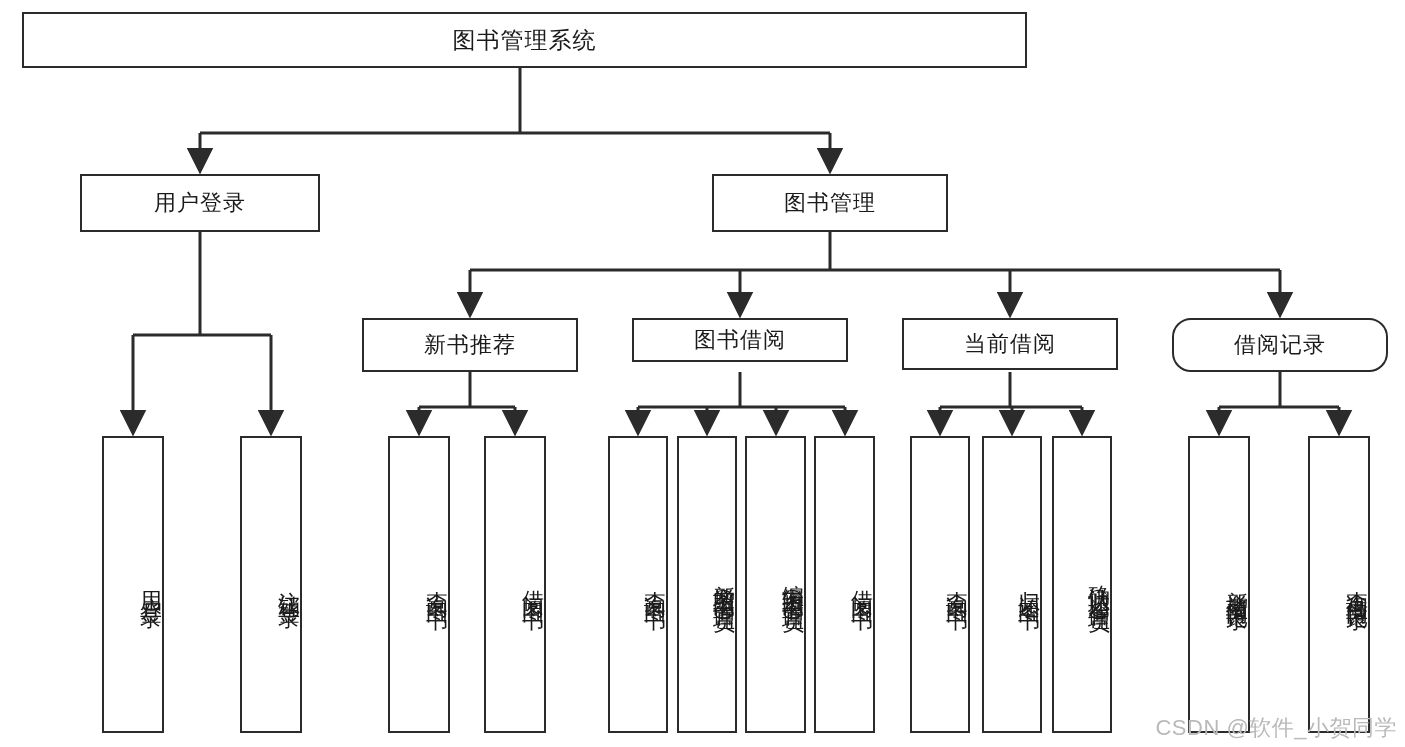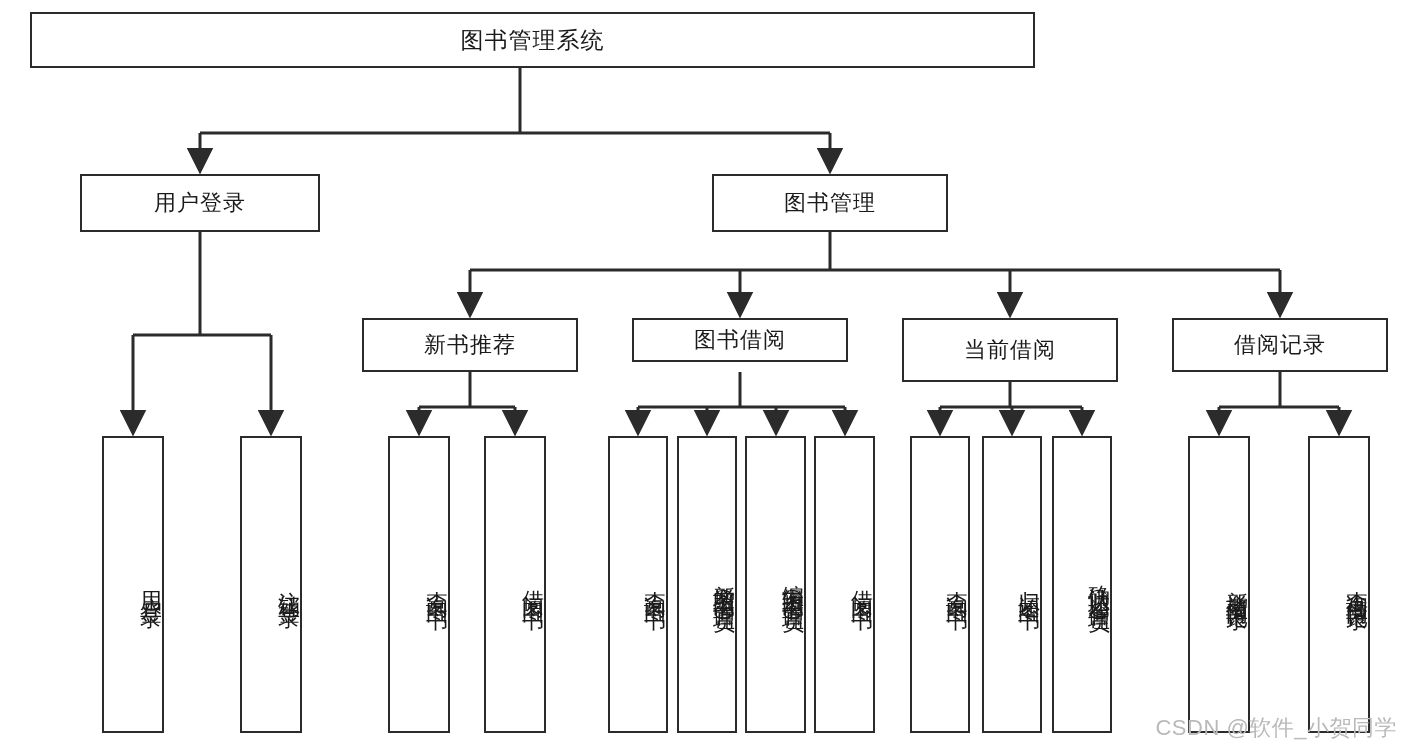--- a/index.html
+++ b/index.html
@@ -115,29 +115,29 @@
       <path d="M 1012 407 L 1012 432" marker-end="url(#arrow)"></path>
       <path d="M 1082 407 L 1082 432" marker-end="url(#arrow)"></path>
 
       <path d="M 1280 372 L 1280 407"></path>
       <path d="M 1219 407 L 1339 407"></path>
       <path d="M 1219 407 L 1219 432" marker-end="url(#arrow)"></path>
       <path d="M 1339 407 L 1339 432" marker-end="url(#arrow)"></path>
     </g>
   </svg>
 
-  <div class="node horiz root" style="left:30px; top:12px; width:1005px; height:56px;">图书管理系统</div>
+  <div class="node horiz root" style="left:22px; top:12px; width:1005px; height:56px;">图书管理系统</div>
 
   <div class="node horiz" style="left:80px; top:174px; width:240px; height:58px;">用户登录</div>
   <div class="node horiz" style="left:362px; top:318px; width:216px; height:54px;">新书推荐</div>
 
   <div class="node horiz" style="left:712px; top:174px; width:236px; height:58px;">图书管理</div>
   <div class="node horiz" style="left:632px; top:318px; width:216px; height:44px;">图书借阅</div>
-  <div class="node horiz" style="left:902px; top:318px; width:216px; height:64px;">当前借阅</div>
-  <div class="node horiz" style="left:1172px; top:318px; width:216px; height:54px;">借阅记录</div>
+  <div class="node horiz" style="left:902px; top:318px; width:216px; height:52px;">当前借阅</div>
+  <div class="node horiz" style="left:1172px; top:318px; width:216px; height:54px;border-radius:19px;">借阅记录</div>
 
   <div class="node vert" style="left:102px; top:436px; width:62px; height:297px;">用户登录</div>
   <div class="node vert" style="left:240px; top:436px; width:62px; height:297px;">注销登录</div>
 
   <div class="node vert" style="left:388px; top:436px; width:62px; height:297px;">查询图书</div>
   <div class="node vert" style="left:484px; top:436px; width:62px; height:297px;">借阅图书</div>
 
   <div class="node vert" style="left:608px; top:436px; width:60px; height:297px;">查询图书</div>
   <div class="node vert tall" style="left:677px; top:436px; width:60px; height:297px;">新增图书（管理员）</div>
   <div class="node vert tall" style="left:745px; top:436px; width:61px; height:297px;">编辑图书（管理员）</div>

